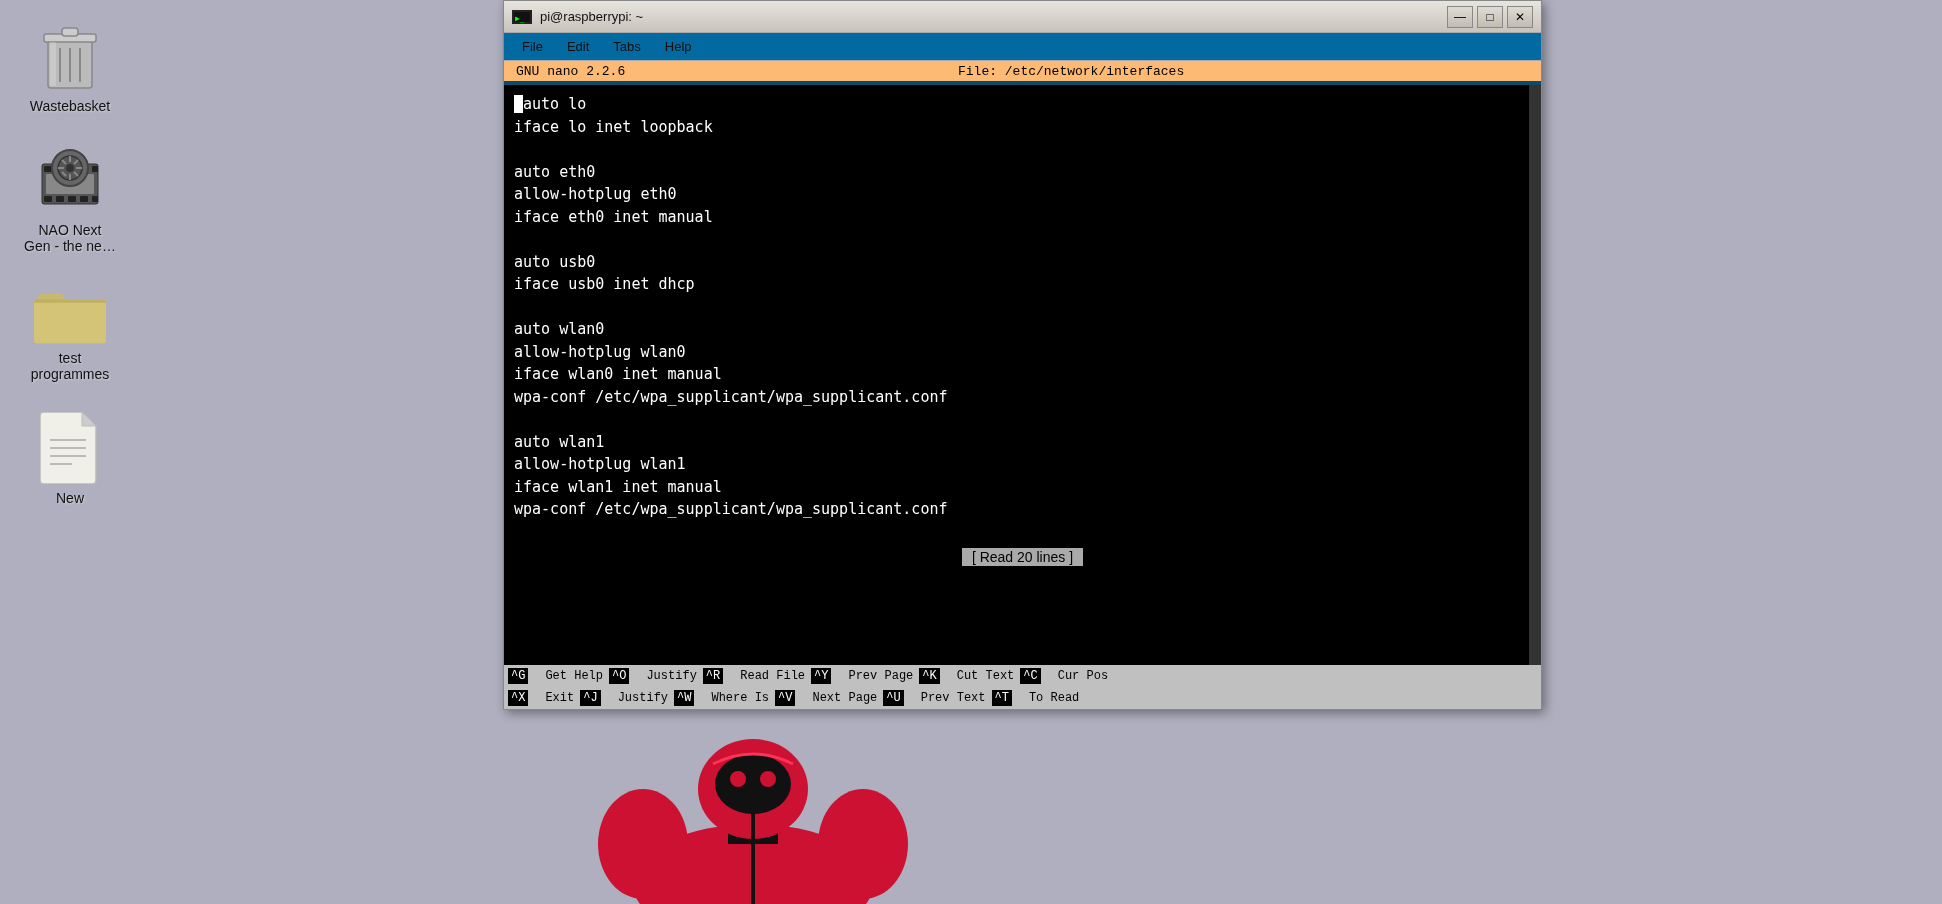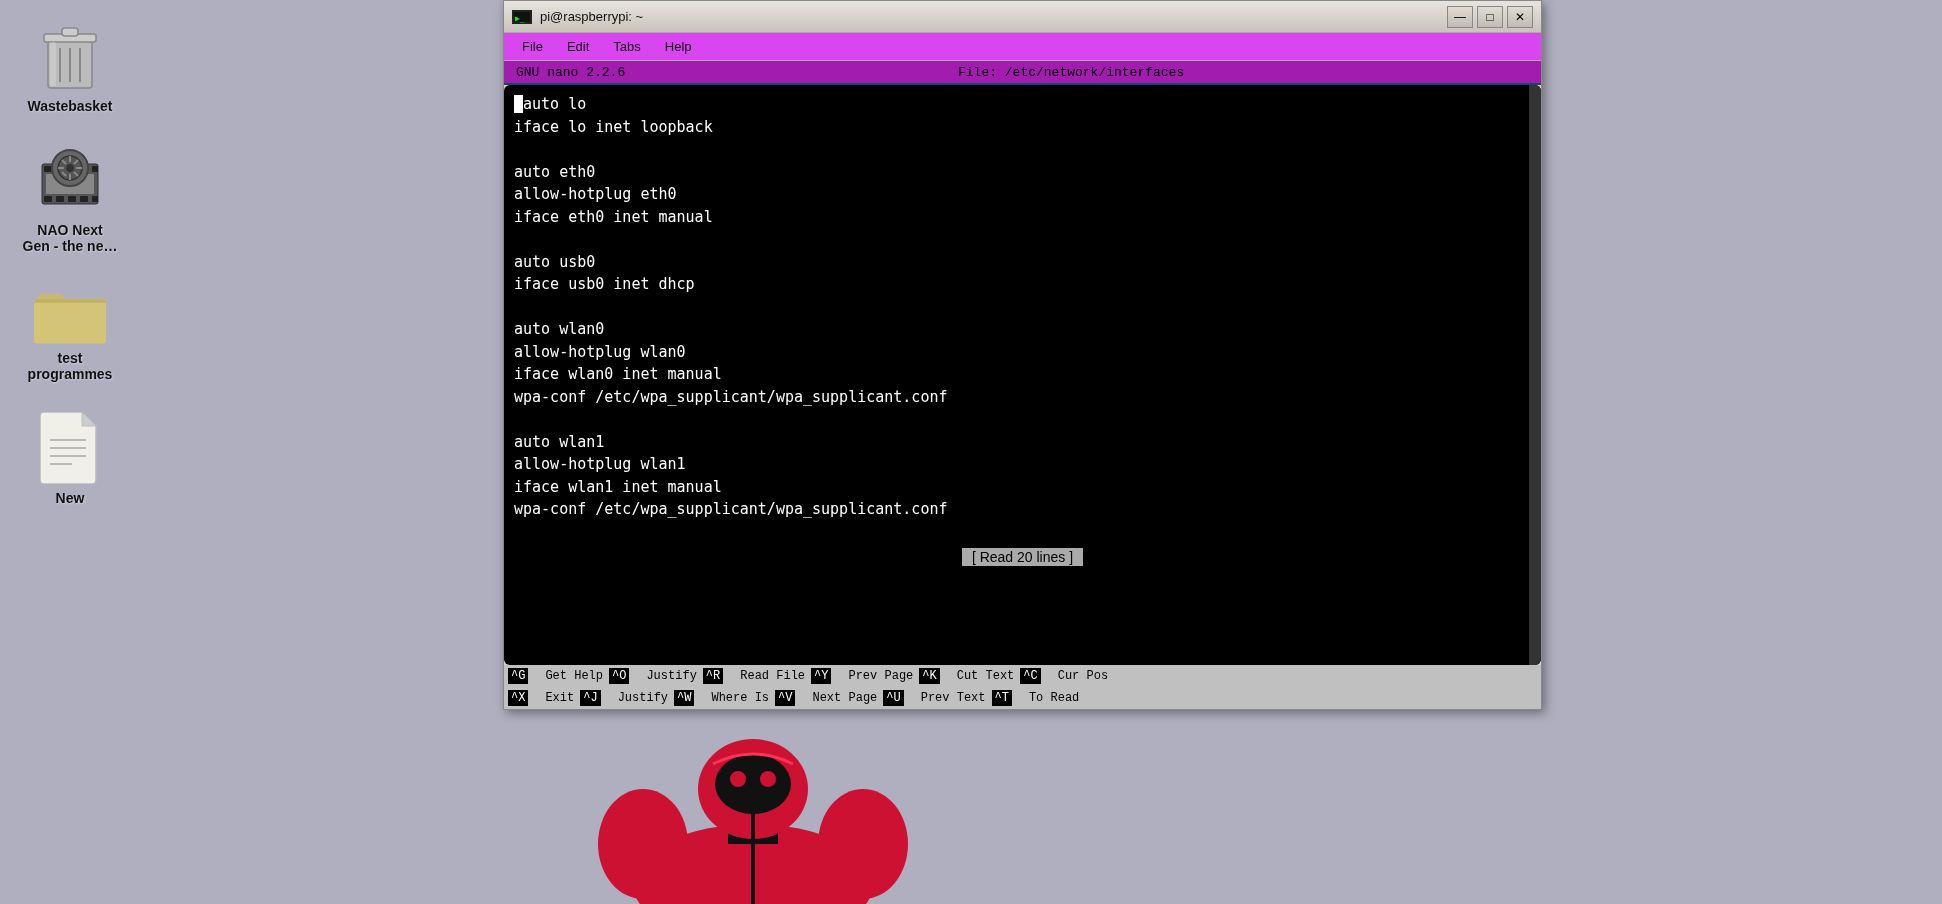--- a/index.html
+++ b/index.html
@@ -25,21 +25,20 @@
       padding: 20px 10px;
       gap: 30px;
     }
 
     .desktop-icon {
       display: flex;
       flex-direction: column;
       align-items: center;
       width: 120px;
       cursor: pointer;
-      font-weight: bold;
     }
 
     .desktop-icon-label {
       color: #111;
       font-size: 14px;
       text-align: center;
       margin-top: 6px;
       text-shadow: 1px 1px 2px rgba(255,255,255,0.4);
     }
 
@@ -128,21 +127,21 @@
       background: linear-gradient(to bottom, #e0dcd4, #c0bcb4);
       border: 1px solid #888;
       display: flex;
       align-items: center;
       justify-content: center;
       font-size: 12px;
       cursor: pointer;
     }
 
     .terminal-menubar {
-      background: #d946ef;
+      background: #0369a1;
       border-bottom: 1px solid #aaa;
       height: 28px;
       display: flex;
       align-items: center;
       padding: 0 8px;
       gap: 4px;
       flex-shrink: 0;
     }
 
     .menu-item {
@@ -155,45 +154,44 @@
     .terminal-content-wrapper {
       flex: 1;
       display: flex;
       flex-direction: column;
       overflow: hidden;
       position: relative;
     }
 
     
     .nano-statusbar {
-      background: #a21caf;
+      background: #fdba74;
       height: 24px;
       display: flex;
       align-items: center;
       justify-content: space-between;
       padding: 0 12px;
       font-family: 'Courier New', monospace;
       font-size: 13px;
       color: #000;
-      border-bottom: 2px solid #0c4a6e;
+      border-bottom: 4px solid #0c4a6e;
       flex-shrink: 0;
     }
 
     
     .terminal-main {
       flex: 1;
       background: #000;
       color: #fff;
       font-family: 'Courier New', monospace;
       font-size: 15px;
       line-height: 1.5;
       padding: 8px 10px;
       overflow: hidden;
       position: relative;
-      border-radius: 6px;
     }
 
     .terminal-main pre {
       margin: 0;
       white-space: pre;
       color: #fff;
     }
 
     .cursor-block {
       display: inline-block;

